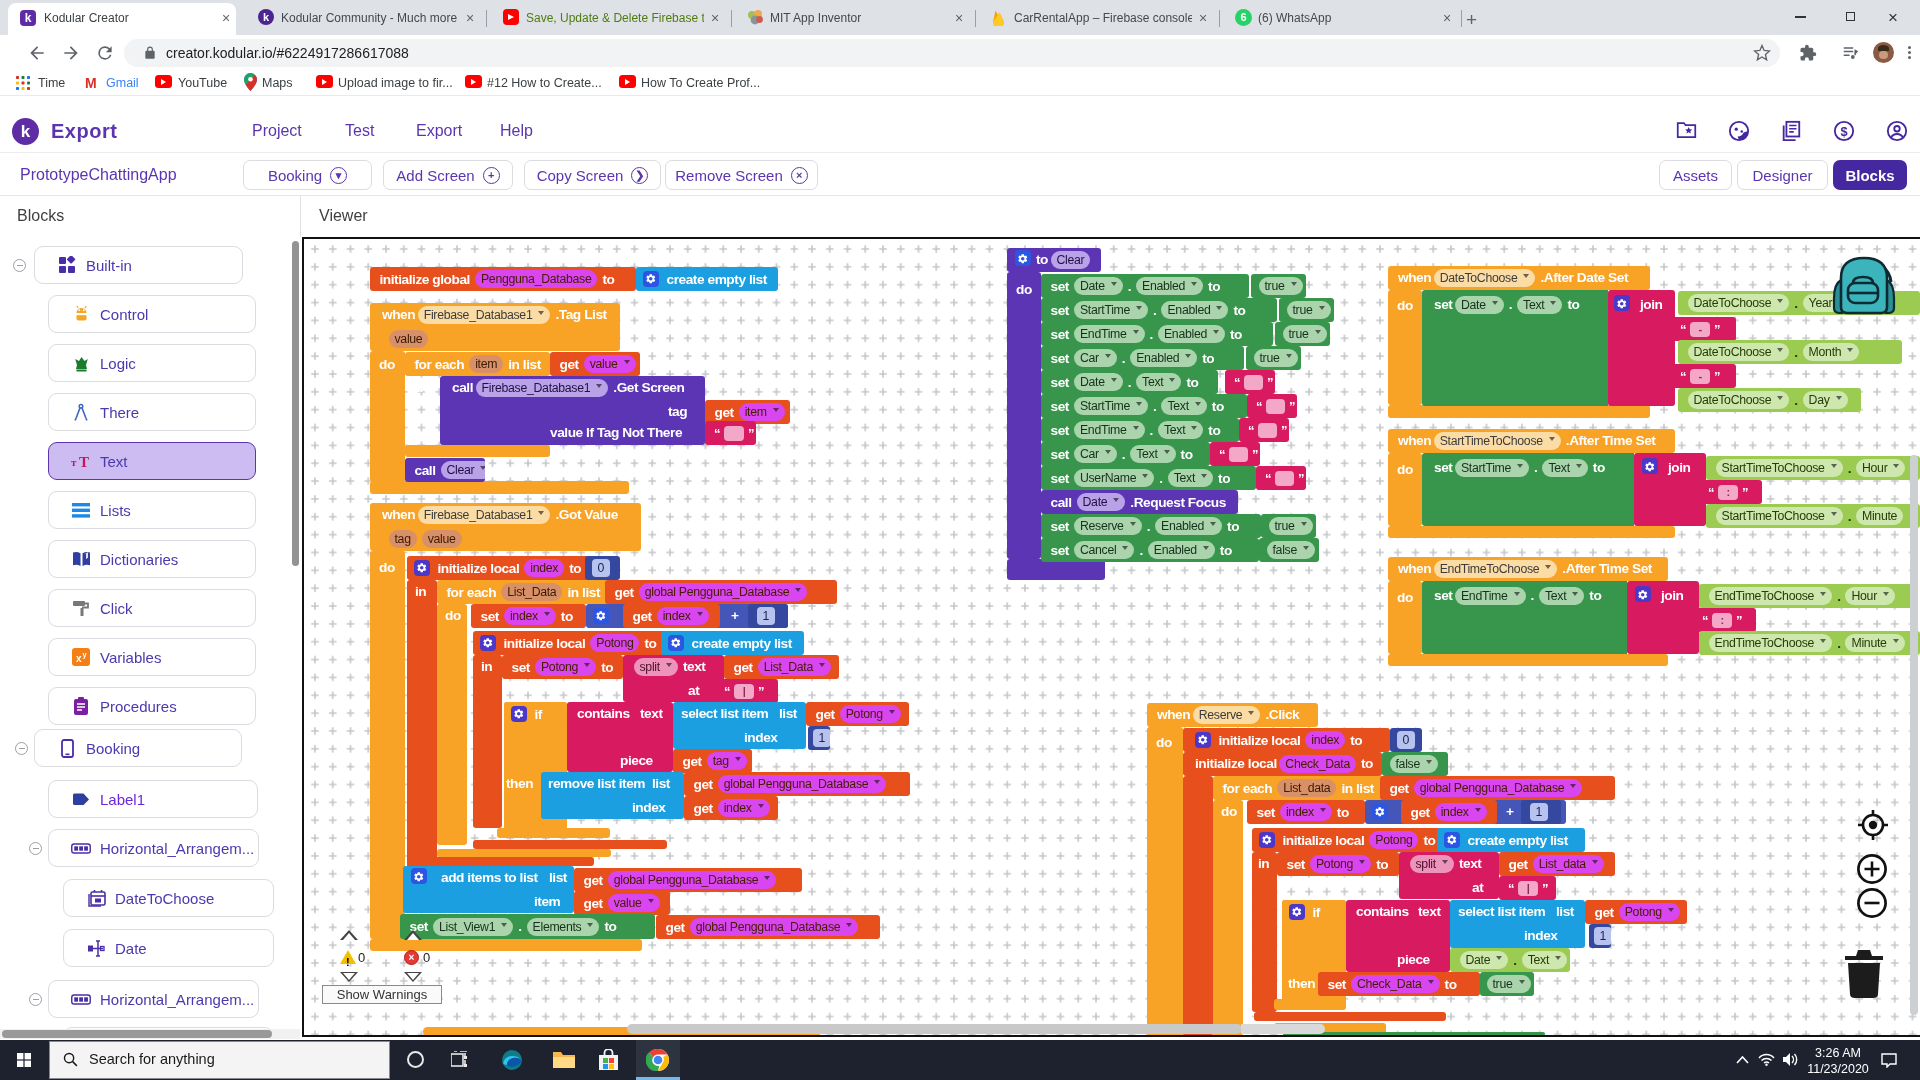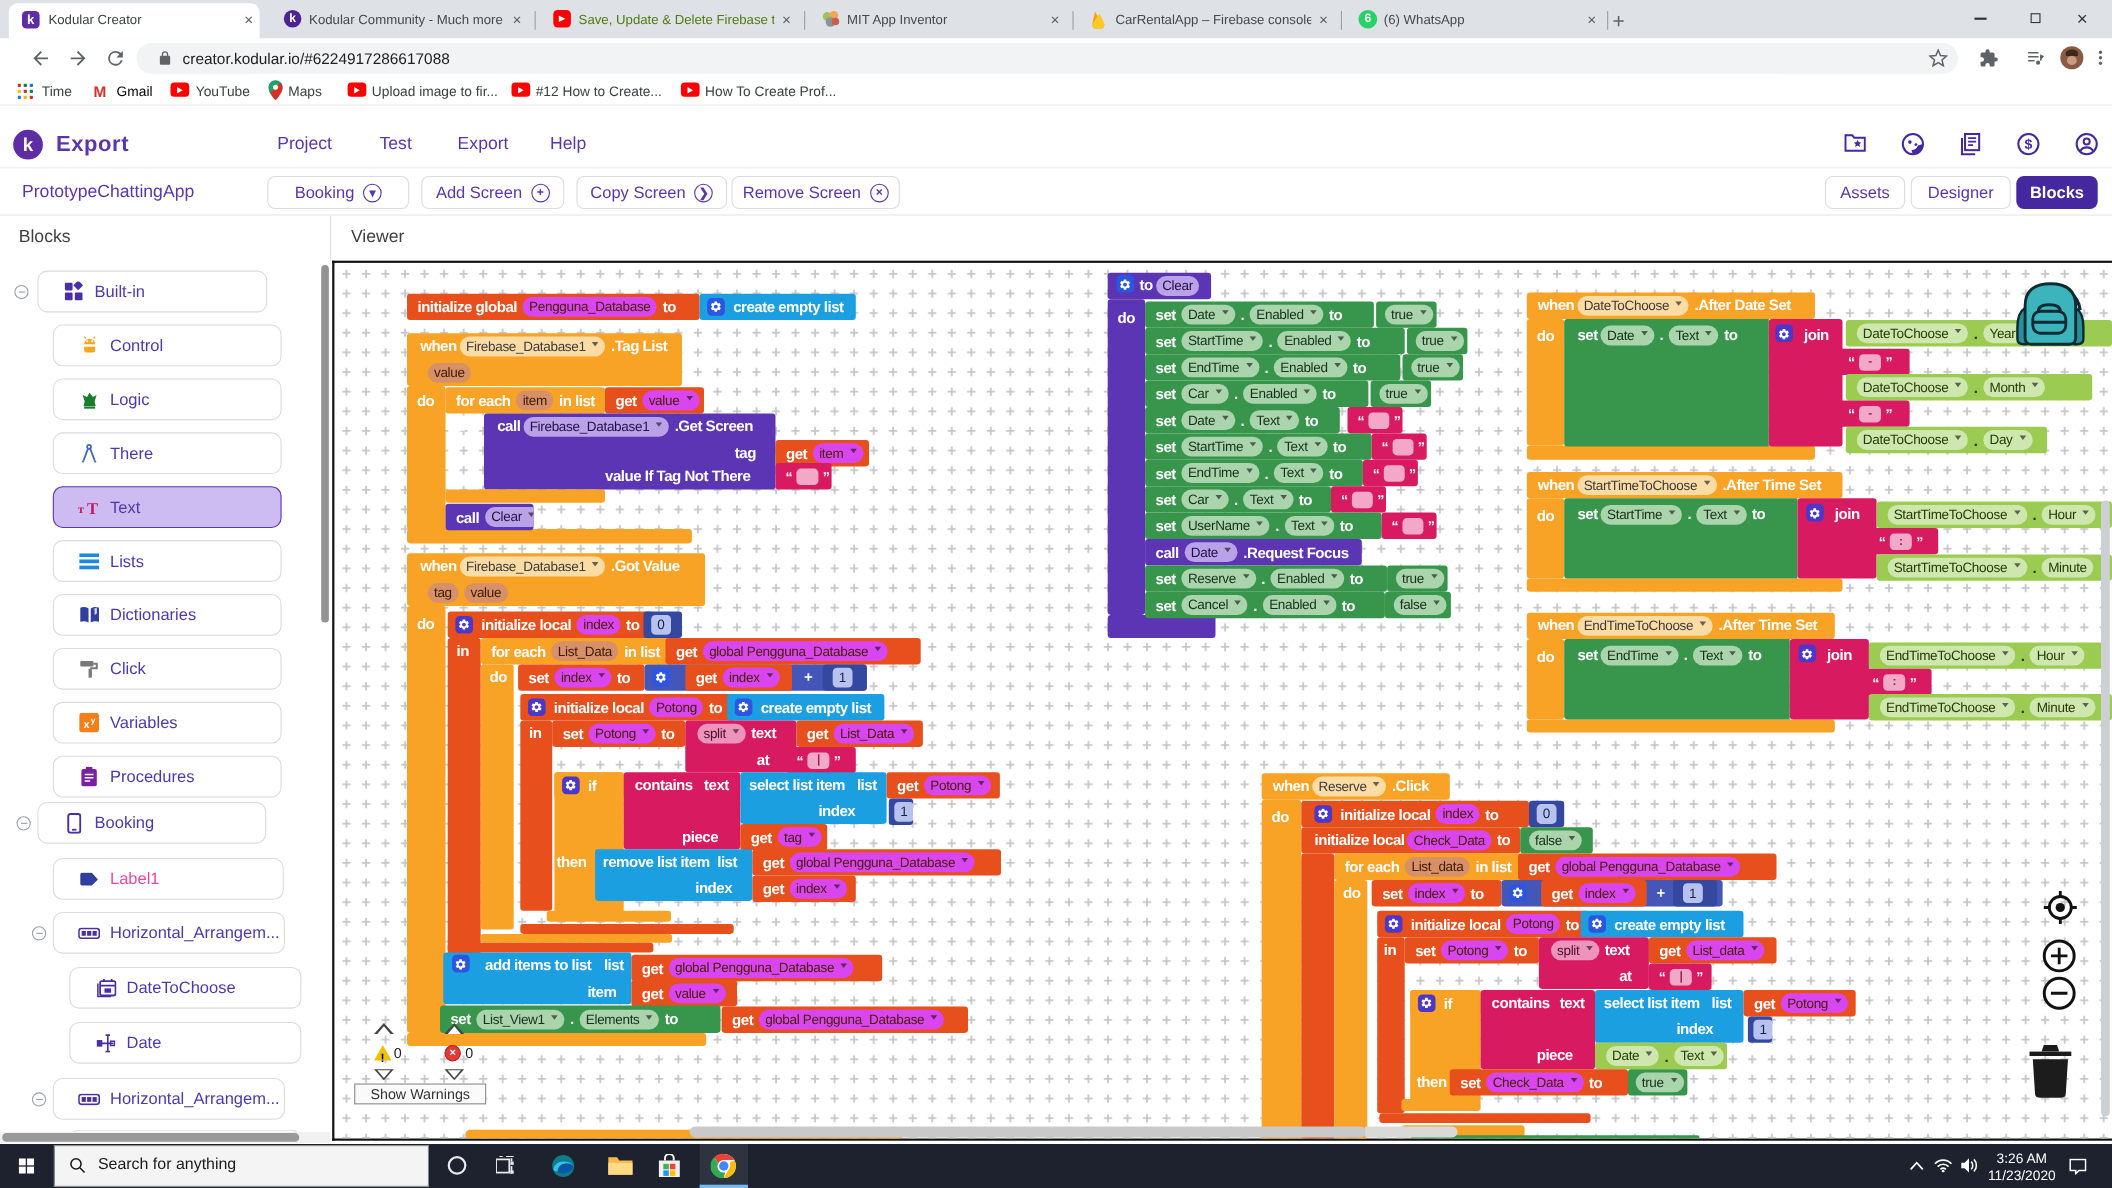--- a/index.html
+++ b/index.html
@@ -108,21 +108,21 @@
     <rect x="11" y="0" width="3" height="3" rx="0.8" fill="#1a73e8"></rect>
     <rect x="0" y="5.5" width="3" height="3" rx="0.8" fill="#fbbc04"></rect>
     <rect x="5.5" y="5.5" width="3" height="3" rx="0.8" fill="#d93025"></rect>
     <rect x="11" y="5.5" width="3" height="3" rx="0.8" fill="#188038"></rect>
     <rect x="0" y="11" width="3" height="3" rx="0.8" fill="#1a73e8"></rect>
     <rect x="5.5" y="11" width="3" height="3" rx="0.8" fill="#fbbc04"></rect>
     <rect x="11" y="11" width="3" height="3" rx="0.8" fill="#d93025"></rect>
   </svg>
 <div class="abs" style="left:38px;top:76px;font-size:12.5px;color:#3C4043">Time</div>
 <div class="abs" style="left:85px;top:75px;font-size:14px;font-weight:bold;color:#D93025">M</div>
-<div class="abs" style="left:106px;top:76px;font-size:12.5px;color:#000000">Gmail</div>
+<div class="abs" style="left:106px;top:76px;font-size:12.5px;color:#3b82f6">Gmail</div>
 <div class="abs" style="left:155px;top:75px;width:17px;height:13px;border-radius:3.5px;background:#F00;display:flex;align-items:center;justify-content:center">
     <span style="width:0;height:0;border-left:5px solid #fff;border-top:3px solid transparent;border-bottom:3px solid transparent"></span>
   </div>
 <div class="abs" style="left:178px;top:76px;font-size:12.5px;color:#3C4043">YouTube</div>
 <svg class="abs" style="left:244px;top:73px" width="13" height="18" viewBox="0 0 13 18">
     <path d="M6.5 0A6.5 6.5 0 0 0 0 6.5C0 11.4 6.5 18 6.5 18S13 11.4 13 6.5A6.5 6.5 0 0 0 6.5 0z" fill="#4285F4"></path>
     <path d="M6.5 0A6.5 6.5 0 0 0 0 6.5c0 1.6.7 3.4 1.7 5.2L11 2A6.48 6.48 0 0 0 6.5 0z" fill="#1EA362"></path>
     <path d="M11 2 1.7 11.7c1.6 2.8 4.8 6.3 4.8 6.3S13 11.4 13 6.5C13 4.7 12.2 3.1 11 2z" fill="#D93025"></path>
     <circle cx="6.5" cy="6.3" r="2.3" fill="#fff"></circle>
   </svg>
@@ -296,21 +296,21 @@
       </svg>
     </span>
     <span style="margin-left:9px;font-size:15px;color:#4B39AE">Booking</span>
   </div>
 <div class="abs" style="left:48px;top:780px;width:210px;height:38px;background:#fff;border:1px solid #DBDBE1;border-radius:9px;display:flex;align-items:center;padding-left:22px">
     <span style="width:20px;height:20px;display:inline-flex;align-items:center;justify-content:center">
       <svg width="19" height="13" viewBox="0 0 19 13">
         <path d="M1 2a1.5 1.5 0 0 1 1.5-1.5h9L17 6.5 11.5 12h-9A1.5 1.5 0 0 1 1 10.5z" fill="#303F9F"></path>
       </svg>
     </span>
-    <span style="margin-left:9px;font-size:15px;color:#ec4899">Label1</span>
+    <span style="margin-left:9px;font-size:15px;color:#6d28d9">Label1</span>
   </div>
 <div class="abs" style="left:29px;top:842px;width:13px;height:13px;border:1.4px solid #9AA0A6;border-radius:50%;display:flex;align-items:center;justify-content:center">
     <span style="width:6px;height:1.4px;background:#9AA0A6"></span>
   </div>
 <div class="abs" style="left:48px;top:829px;width:211px;height:38px;background:#fff;border:1px solid #DBDBE1;border-radius:9px;display:flex;align-items:center;padding-left:22px">
     <span style="width:20px;height:20px;display:inline-flex;align-items:center;justify-content:center">
       <svg width="21" height="11" viewBox="0 0 21 11">
         <rect x="0.8" y="0.8" width="19.4" height="9.4" rx="2.4" fill="none" stroke="#4A2EA8" stroke-width="1.5"></rect>
         <rect x="3.4" y="3.2" width="4" height="4.6" fill="#4A2EA8"></rect>
         <rect x="8.6" y="3.2" width="4" height="4.6" fill="#4A2EA8"></rect>

